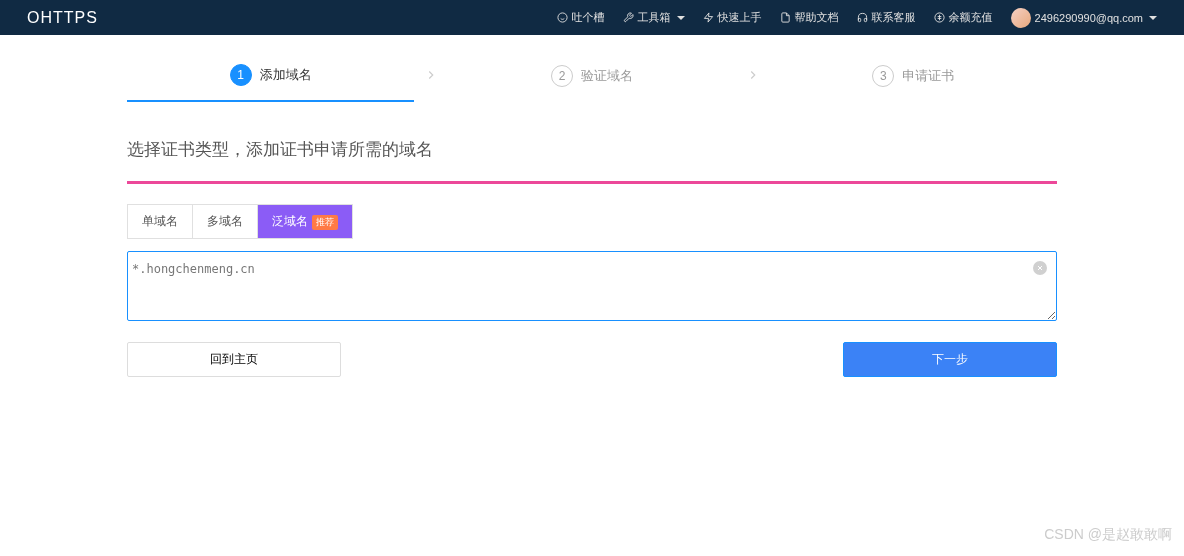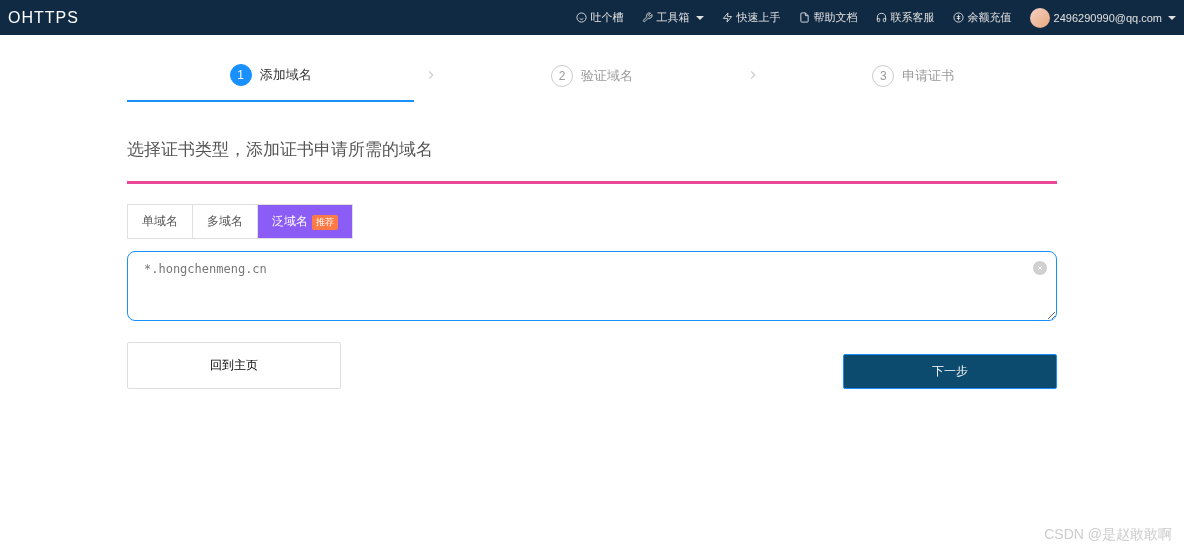--- a/index.html
+++ b/index.html
@@ -12,21 +12,21 @@
       font-size: 13px;
       color: #333;
       background: #fff;
     }
     .header {
       background: #102a43;
       height: 35px;
       display: flex;
       align-items: center;
       justify-content: space-between;
-      padding: 0 8px;
+      padding: 0 27px;
       color: #fff;
     }
     .logo {
       font-size: 16px;
       font-weight: 400;
       letter-spacing: 1px;
     }
     .header-nav {
       display: flex;
       align-items: center;
@@ -148,22 +148,22 @@
       border-radius: 2px;
     }
     .input-area {
       margin-top: 12px;
       position: relative;
     }
     .domain-textarea {
       width: 100%;
       min-height: 70px;
       border: 1px solid #1890ff;
-      border-radius: 8px;
-      padding: 10px 30px 10px 16px;
+      border-radius: 2px;
+      padding: 10px 30px 10px 4px;
       font-family: monospace;
       font-size: 12px;
       color: #777;
       resize: both;
       outline: none;
     }
     .clear-btn {
       position: absolute;
       right: 10px;
       top: 10px;
@@ -187,24 +187,23 @@
       padding: 8px 0;
       width: 214px;
       font-size: 12px;
       border: 1px solid #ddd;
       background: #fff;
       cursor: pointer;
       border-radius: 2px;
       text-align: center;
     }
     .btn-primary {
-      background: #0c4a6e;
+      background: #3b82f6;
       border-color: #1890ff;
       color: #fff;
-      margin-top: 12px;
     }
     .watermark {
       position: fixed;
       bottom: 12px;
       right: 12px;
       font-size: 14px;
       color: #ccc;
     }
   </style>
 </head>

